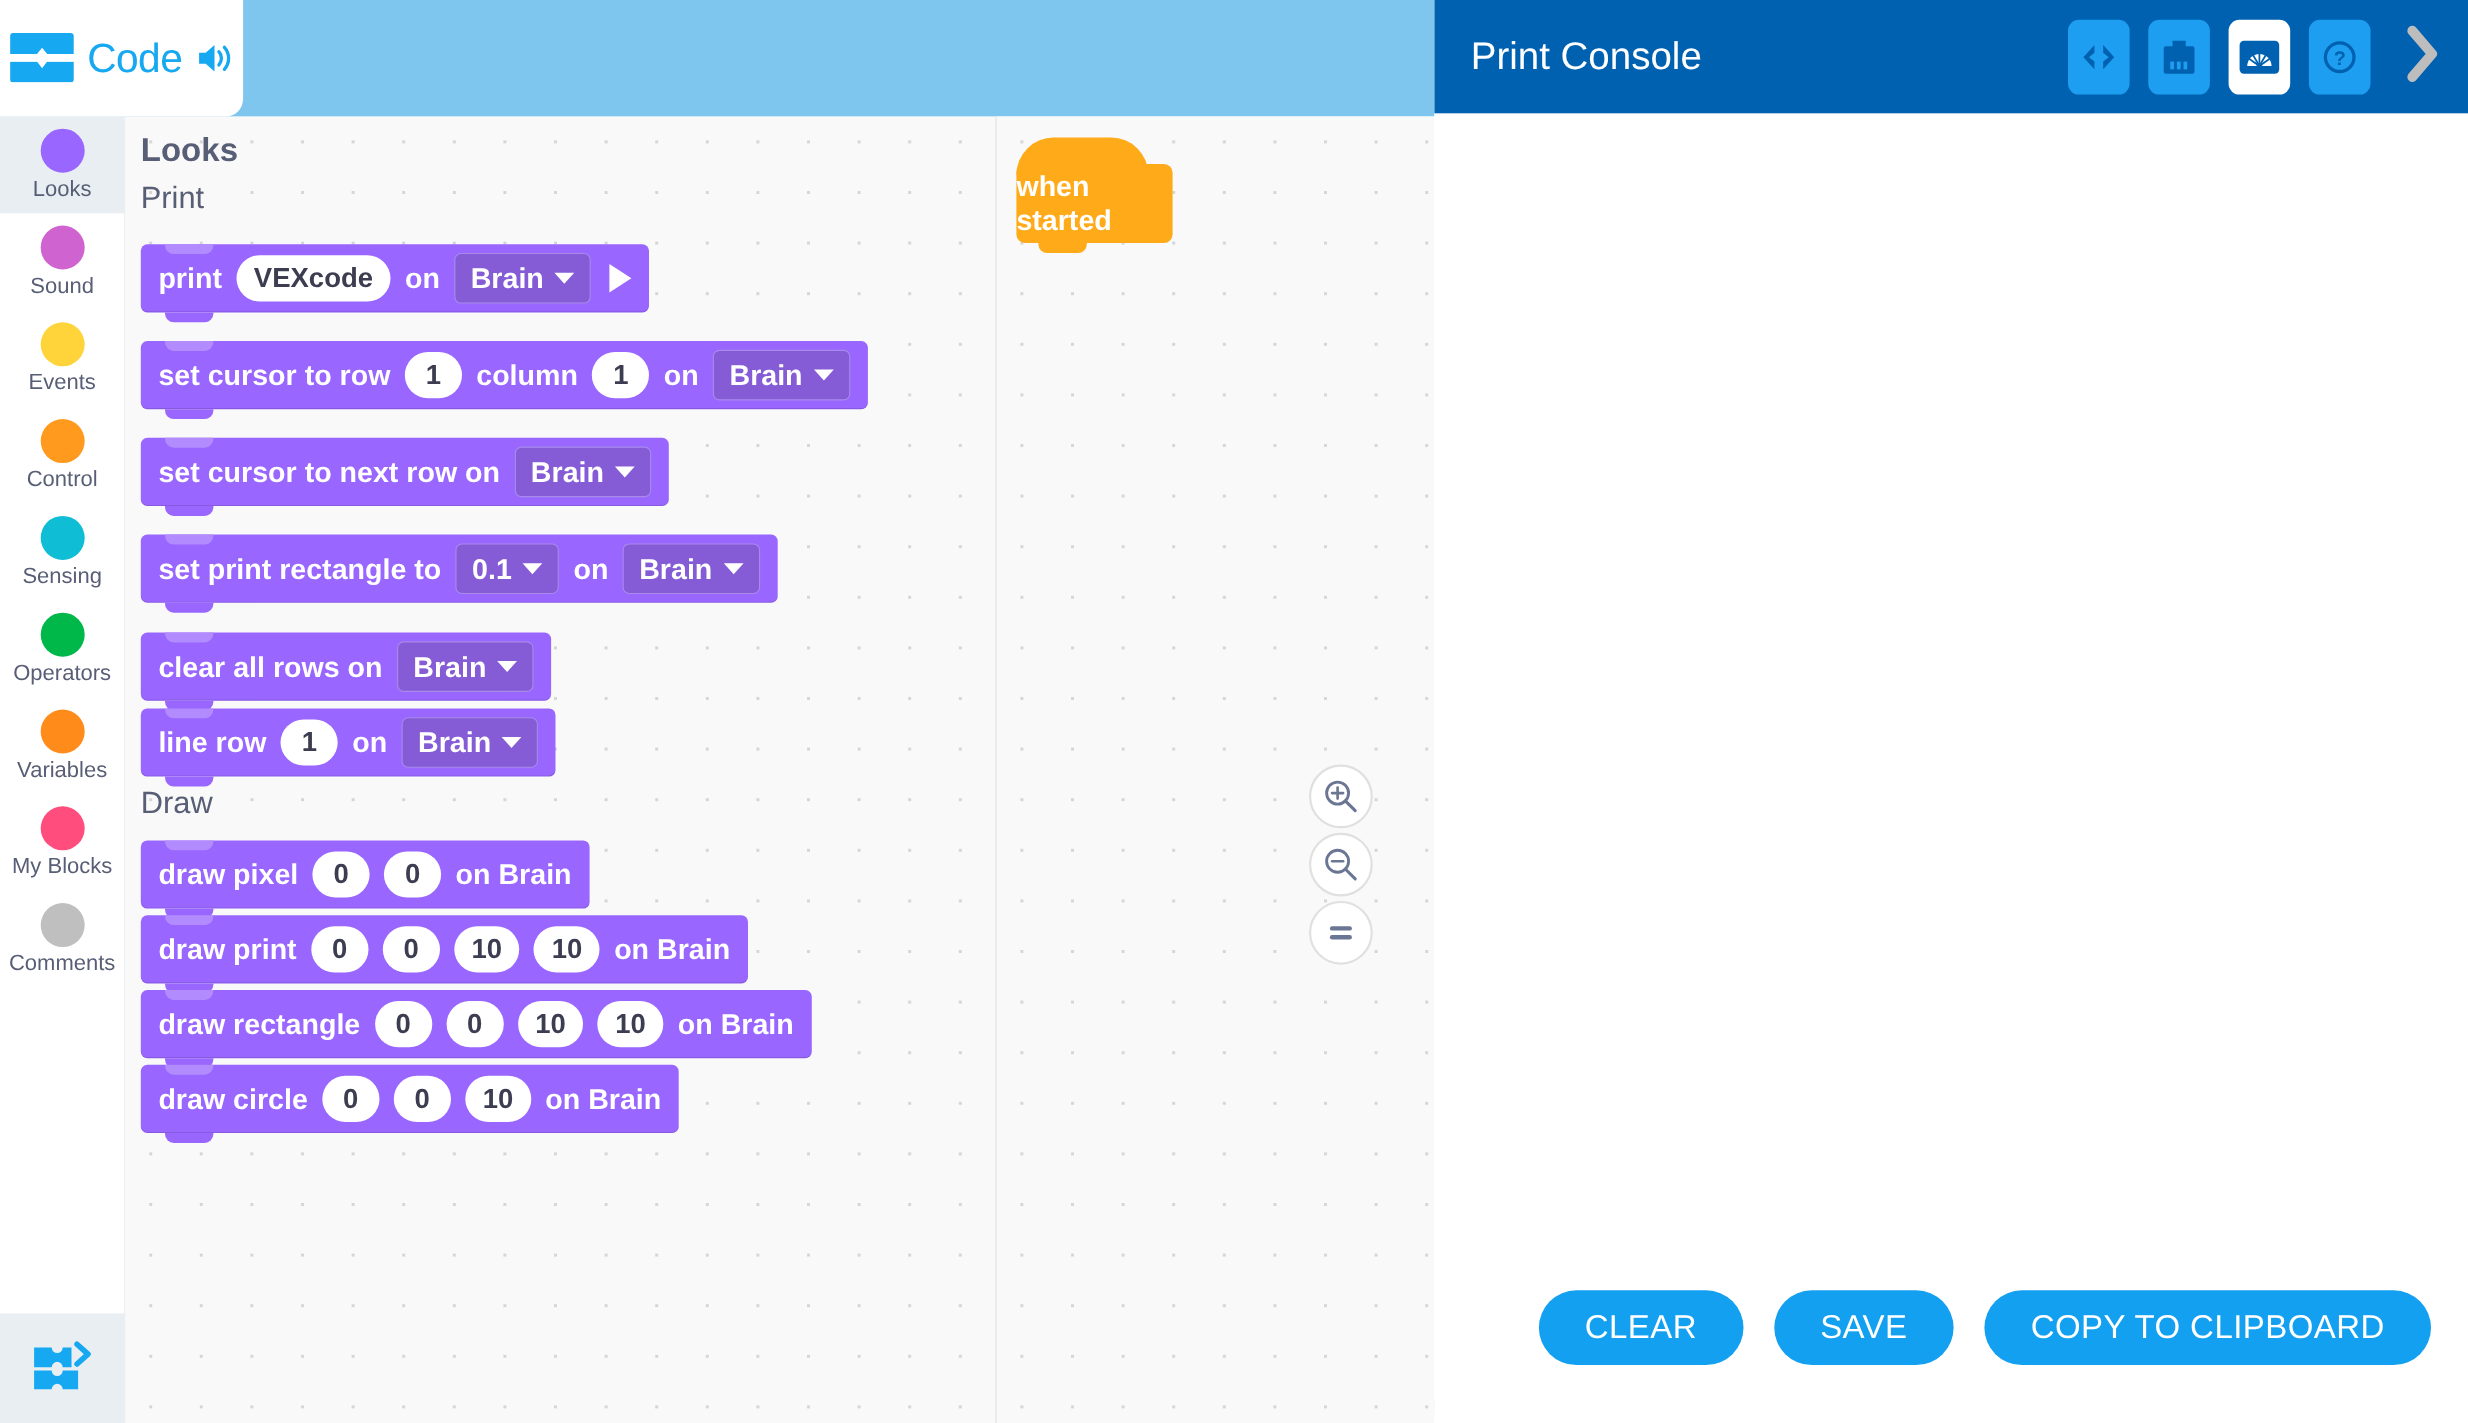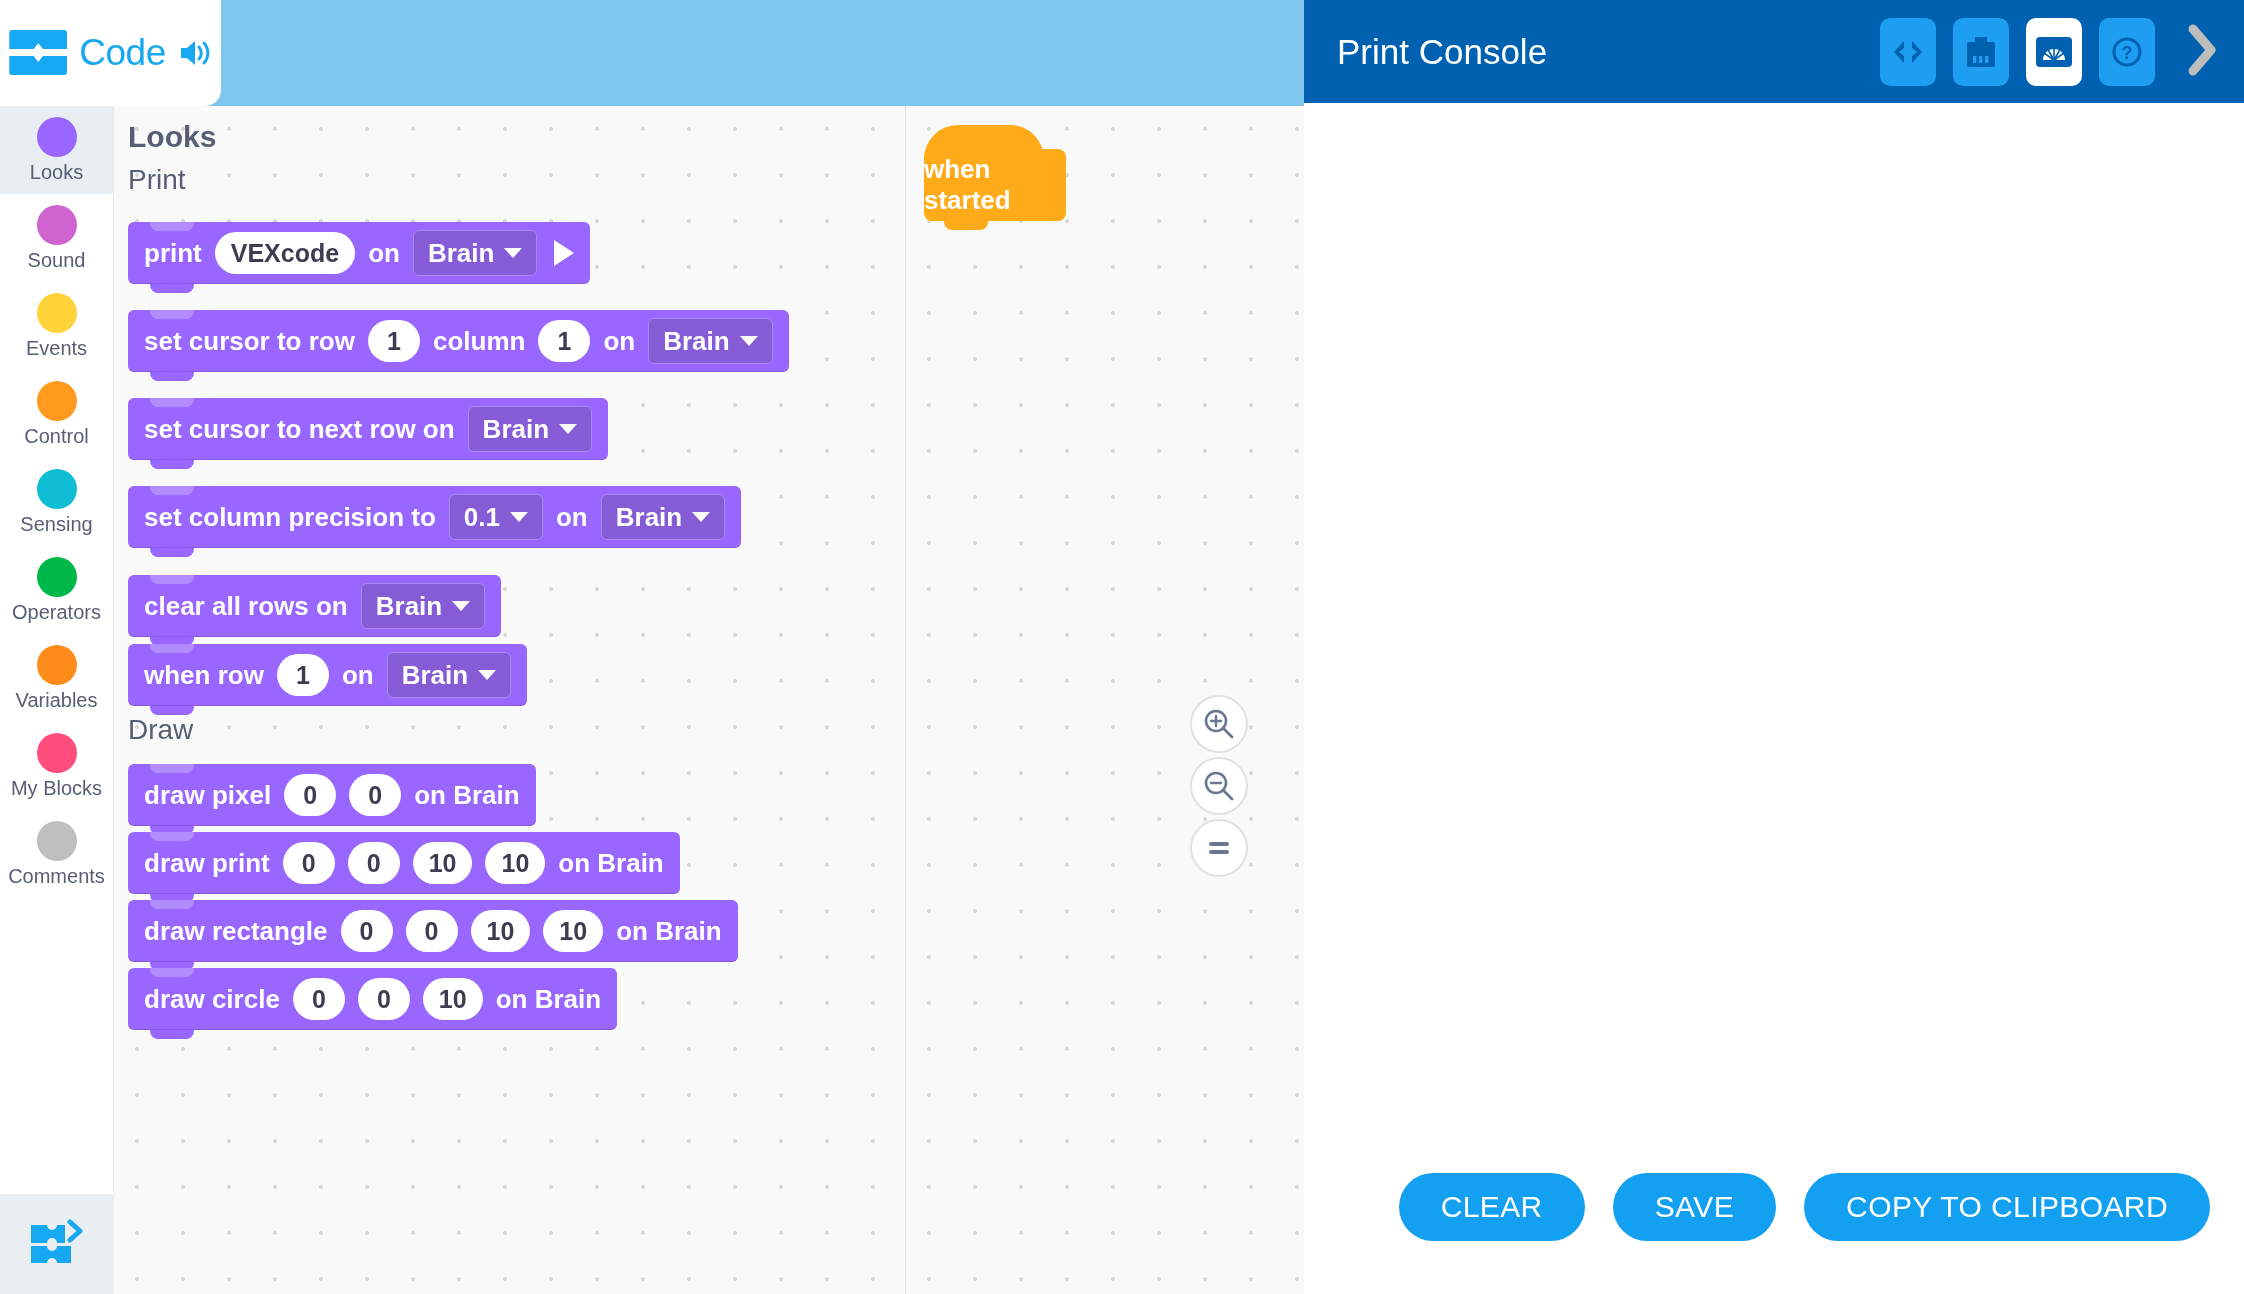--- a/index.html
+++ b/index.html
@@ -198,42 +198,42 @@
 
       <div class="blk" style="left:14px; top:292px;">
         <span>set cursor to next row on</span>
         <span class="drop">
           <span>Brain</span>
           <i class="carat"></i>
         </span>
       </div>
 
       <div class="blk" style="left:14px; top:380px;">
-        <span>set column precision to</span>
+        <span>set print rectangle to</span>
         <span class="drop">
           <span>0.1</span>
           <i class="carat"></i>
         </span>
         <span>on</span>
         <span class="drop">
           <span>Brain</span>
           <i class="carat"></i>
         </span>
       </div>
 
       <div class="blk" style="left:14px; top:469px;">
         <span>clear all rows on</span>
         <span class="drop">
           <span>Brain</span>
           <i class="carat"></i>
         </span>
       </div>
 
       <div class="blk" style="left:14px; top:538px;">
-        <span>when row</span>
+        <span>line row</span>
         <span class="oval">1</span>
         <span>on</span>
         <span class="drop">
           <span>Brain</span>
           <i class="carat"></i>
         </span>
       </div>
 
       <div class="sec-sub" style="left:14px; top:608px;">Draw</div>
 

